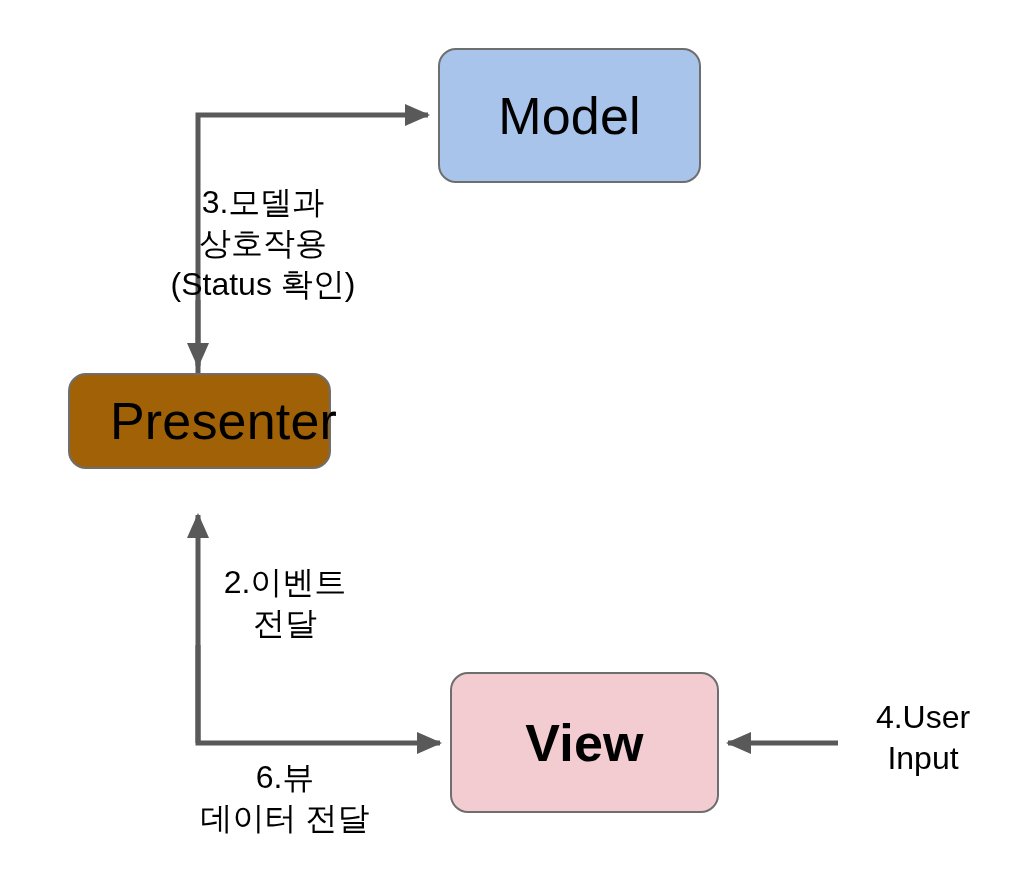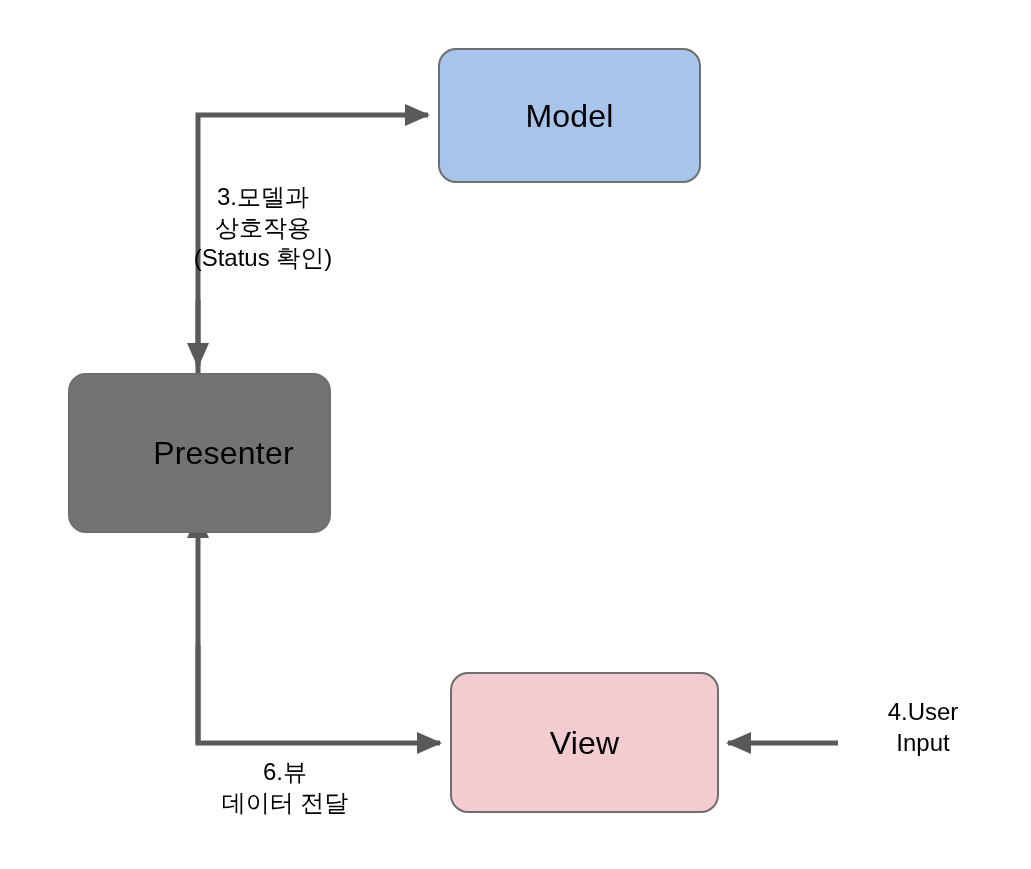--- a/index.html
+++ b/index.html
@@ -28,52 +28,53 @@
   }
   .node {
     position: absolute;
     box-sizing: border-box;
     border: 2px solid #6E6E6E;
     border-radius: 18px;
     display: flex;
     align-items: center;
     justify-content: center;
     color: #000000;
-    font-size: 32px;
+    font-size: 52px;
     font-weight: 400;
     letter-spacing: 0.2px;
     line-height: 1;
     z-index: 2;
   }
   .node.model {
     left: 438px;
     top: 48px;
     width: 263px;
     height: 135px;
     background: #A9C4EB;
   }
   .node.presenter {
     left: 68px;
     top: 373px;
     width: 263px;
-    height: 160px;
-    background: #737373;
+    height: 96px;
+    background: #a16207;
     padding-left: 48px;
   }
   .node.view {
     left: 450px;
     top: 672px;
     width: 269px;
     height: 141px;
     background: #F2CCD0;
+    font-weight: bold;
   }
   .edge-label {
     position: absolute;
     color: #000000;
-    font-size: 24px;
+    font-size: 32px;
     line-height: 1.28;
     text-align: center;
     white-space: pre;
     z-index: 3;
   }
   .edge-label.lbl-model-interact {
     left: 128px;
     top: 182px;
     width: 270px;
   }
@@ -124,20 +125,22 @@
     <span>Presenter</span>
   </div>
 
   <div class="node view">
     <span>View</span>
   </div>
 
   <div class="edge-label lbl-user-input">4.User
 Input</div>
 
+  <div class="edge-label lbl-event">2.이벤트
+전달</div>
 
   <div class="edge-label lbl-model-interact">3.모델과
 상호작용
 (Status 확인)</div>
 
   <div class="edge-label lbl-viewdata">6.뷰
 데이터 전달</div>
 
 </div>
 

